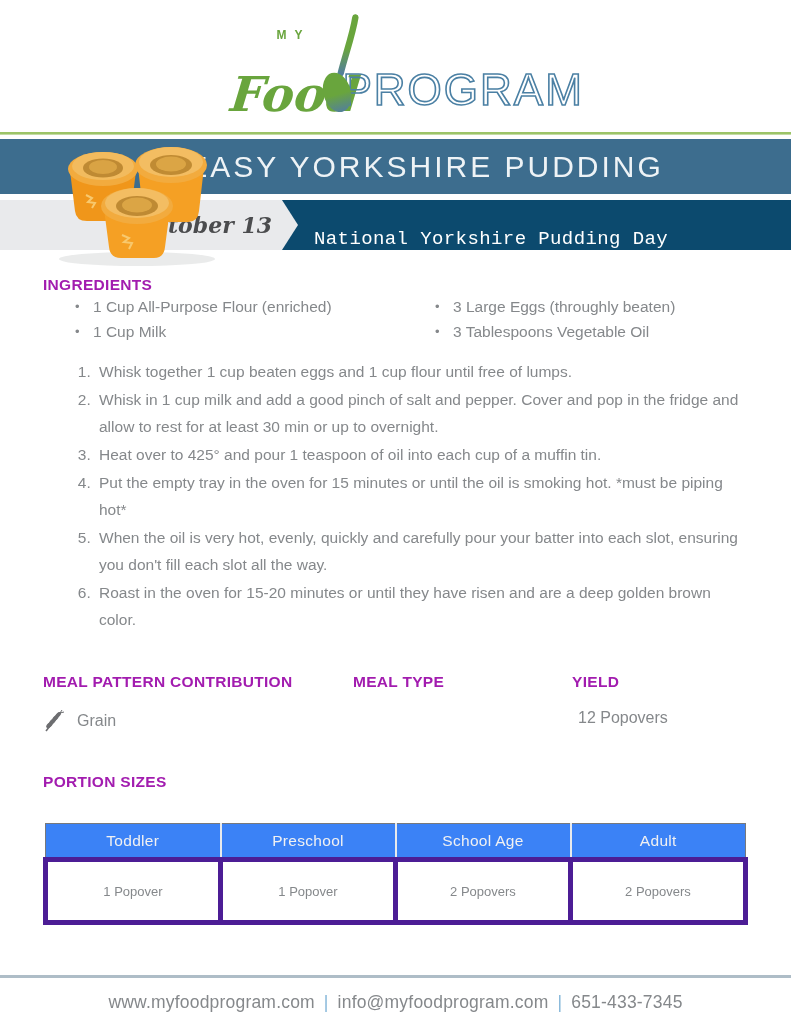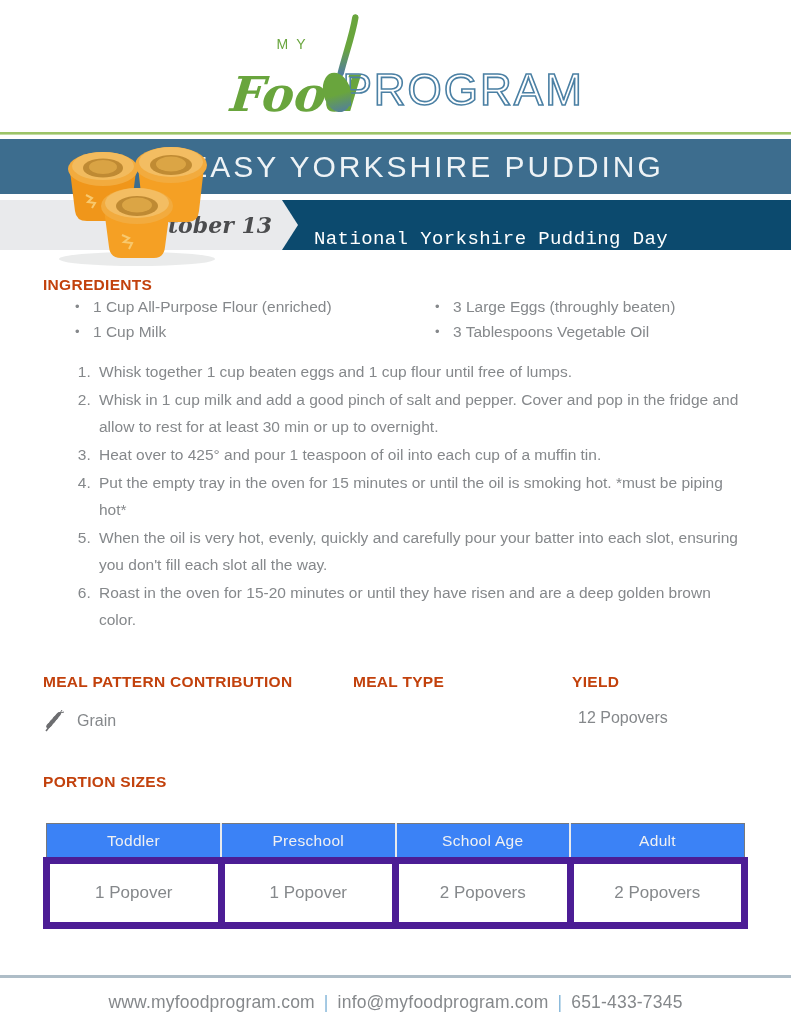--- a/index.html
+++ b/index.html
@@ -7,22 +7,22 @@
     position:relative;
     width:791px;height:1024px;
     background:#ffffff;
     font-family:"Liberation Sans", sans-serif;
     overflow:hidden;
   }
 
   
   .logo{position:relative;width:330px;height:104px;margin:16px auto 0;}
   .logo-my{
-    position:absolute;left:46px;top:20px;
-    color:#69a53d;font-size:14px;font-weight:normal;letter-spacing:8px;
+    position:absolute;left:46px;top:12px;
+    color:#69a53d;font-size:12px;font-weight:bold;letter-spacing:8px;
   }
   .logo-food{
     position:absolute;left:0;bottom:2px;
     font-family:"DejaVu Serif", serif;font-style:italic;font-weight:bold;
     font-size:48px;line-height:1;color:#69a53d;transform:skewX(-6deg);
   }
   .logo-spoon{position:absolute;left:86px;top:-4px;width:42px;height:106px;z-index:2;}
   .logo-program{
     position:absolute;left:112px;bottom:8px;
     font-size:44px;line-height:1;letter-spacing:2px;font-weight:normal;
@@ -61,21 +61,21 @@
     border-left:16px solid #e9eaec;
   }
   .ribbon-event{color:#ffffff;font-size:19px;letter-spacing:.4px;}
 
   
   .puddings{position:absolute;left:42px;top:139px;width:195px;height:128px;z-index:3;}
 
   
   .content{padding:0 43px;}
   .sec-heading{
-    color:#c2410c;font-size:15.5px;font-weight:bold;letter-spacing:.3px;margin:0;
+    color:#a21caf;font-size:15.5px;font-weight:bold;letter-spacing:.3px;margin:0;
   }
   .ingredients-heading{margin-top:26px;}
   .ing-cols{display:flex;}
   .ing-col{list-style:none;margin:0;padding:0;}
   .ing-col.left{width:360px;margin-left:32px;}
   .ing-col.right{margin-left:0;}
   .ing-col li{
     color:#85888b;font-size:15.5px;line-height:25px;position:relative;padding-left:18px;
   }
   .ing-col li::before{content:"•";position:absolute;left:0;top:0;color:#85888b;font-size:13px;}
@@ -102,22 +102,22 @@
   .portion-table{
     margin-top:32px;width:705px;border-collapse:collapse;
     border:1px solid #77797c;table-layout:fixed;
   }
   .portion-table th{
     background:#3b82f6;color:#f1f1f2;font-weight:normal;font-size:15.5px;
     height:31px;border-left:2px solid #e9eaec;letter-spacing:.3px;
   }
   .portion-table th:first-child{border-left:none;}
   .portion-table td{
-    background:#fff;color:#85888b;font-size:17px;text-align:center;
-    height:56px;border:7px solid #4c1d95;
+    background:#fff;color:#85888b;font-size:13px;text-align:center;
+    height:56px;border:5px solid #4c1d95;
   }
 
   
   .footer-line{position:absolute;left:0;right:0;top:975px;height:3px;background:#aebdc7;}
   .footer-text{
     position:absolute;left:0;right:0;top:992px;text-align:center;
     color:#85888b;font-size:17.5px;letter-spacing:.2px;
   }
   .footer-sep{color:#85b7d9;padding:0 9px;font-weight:normal;}
 </style>

